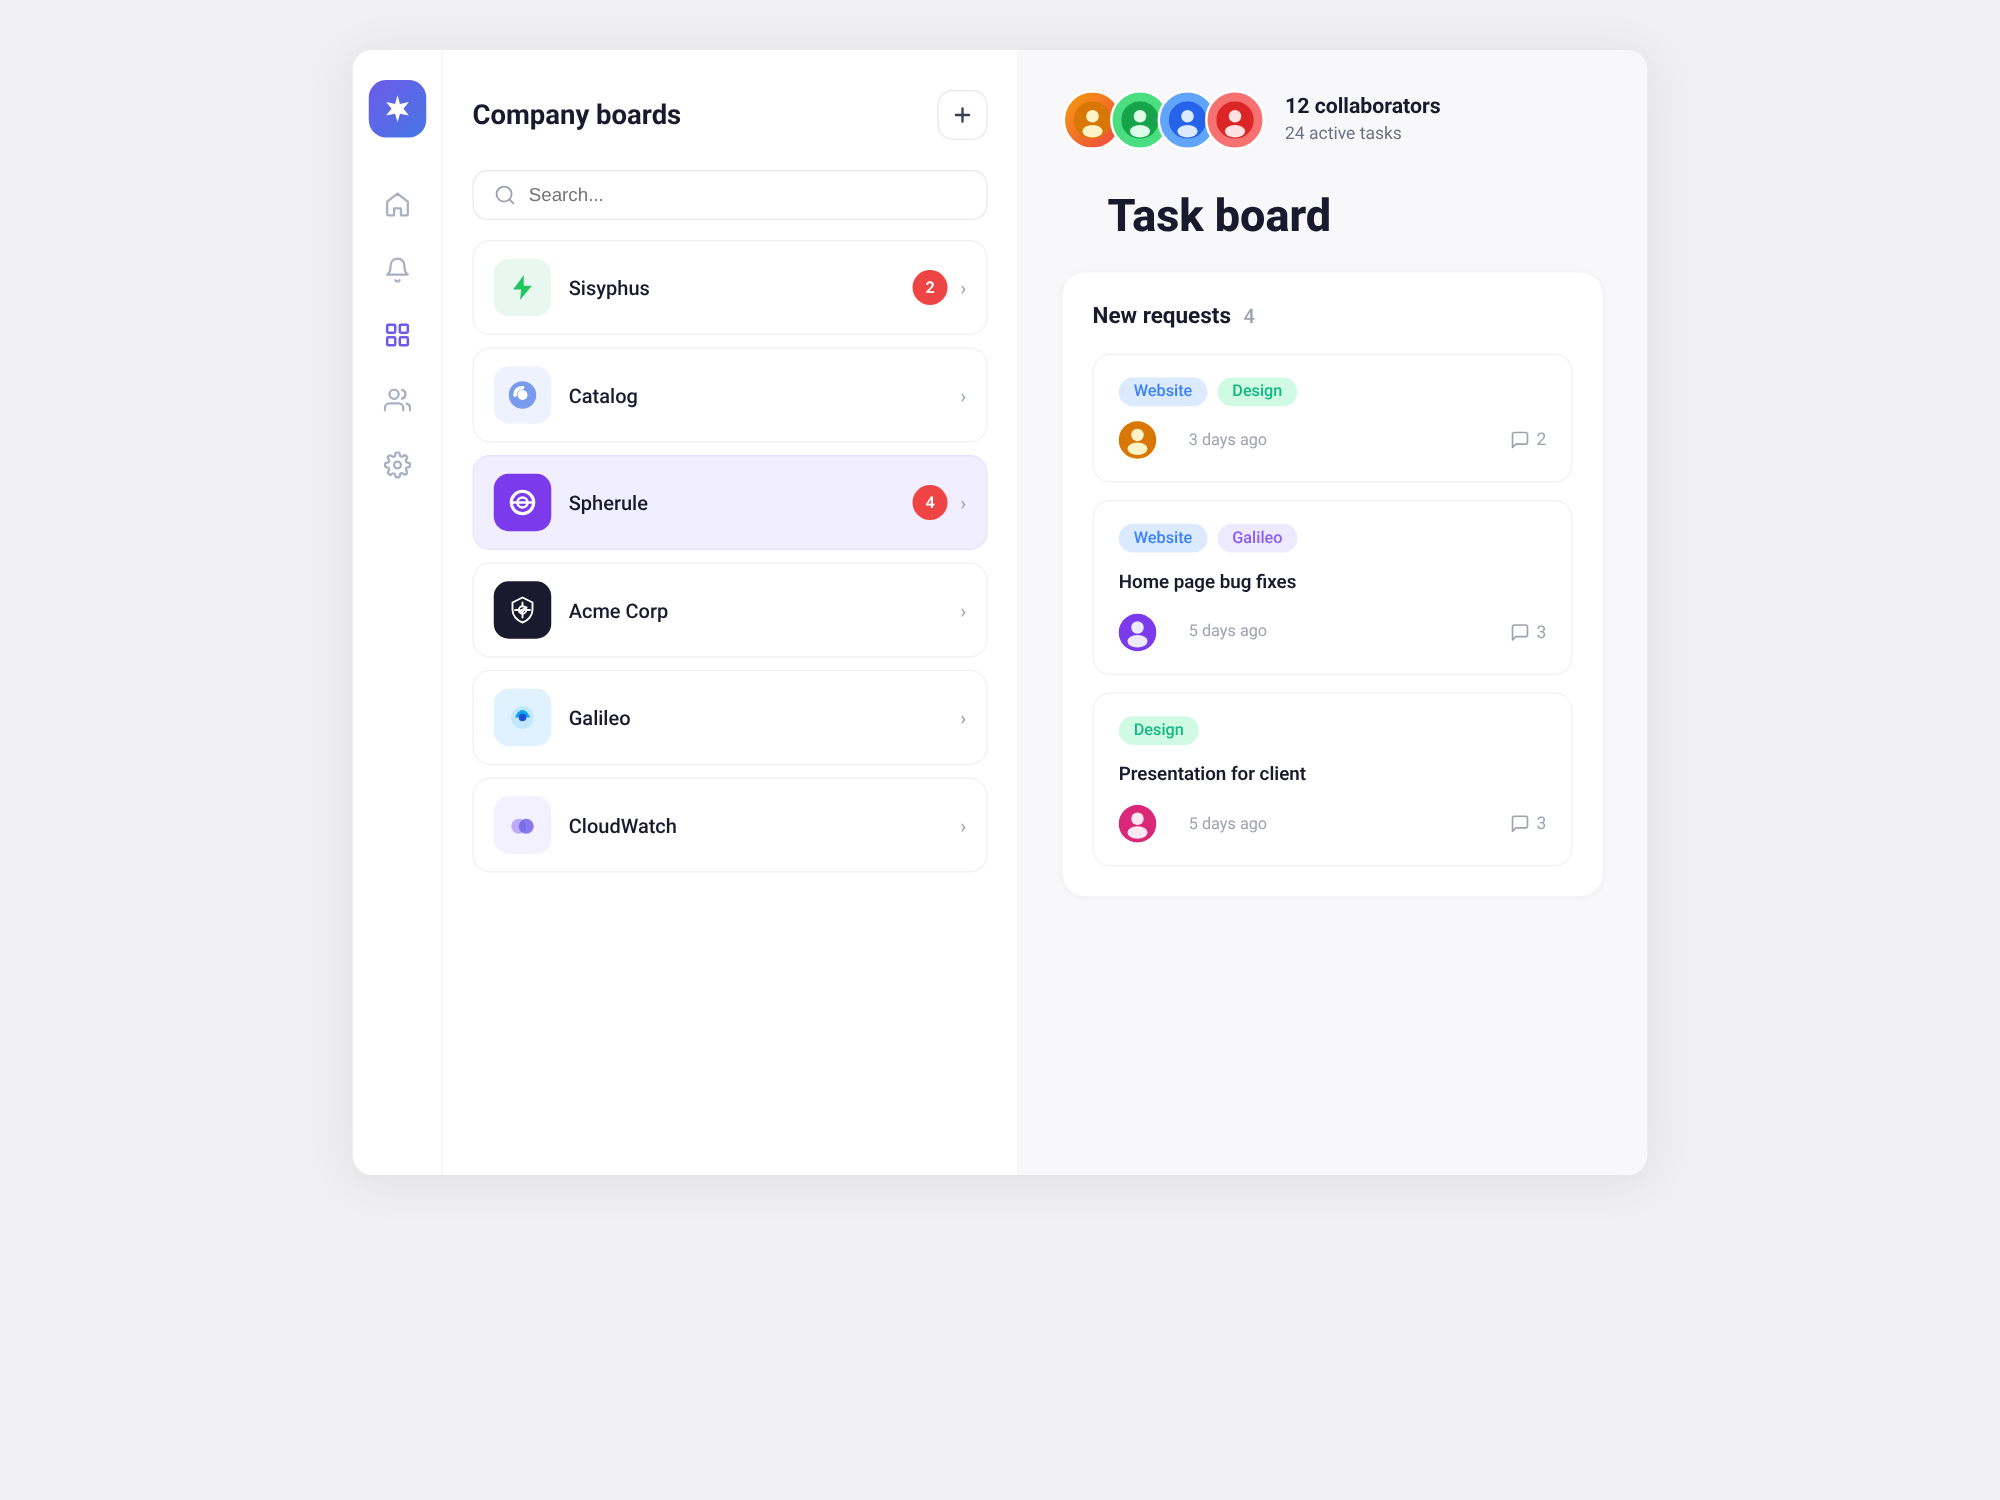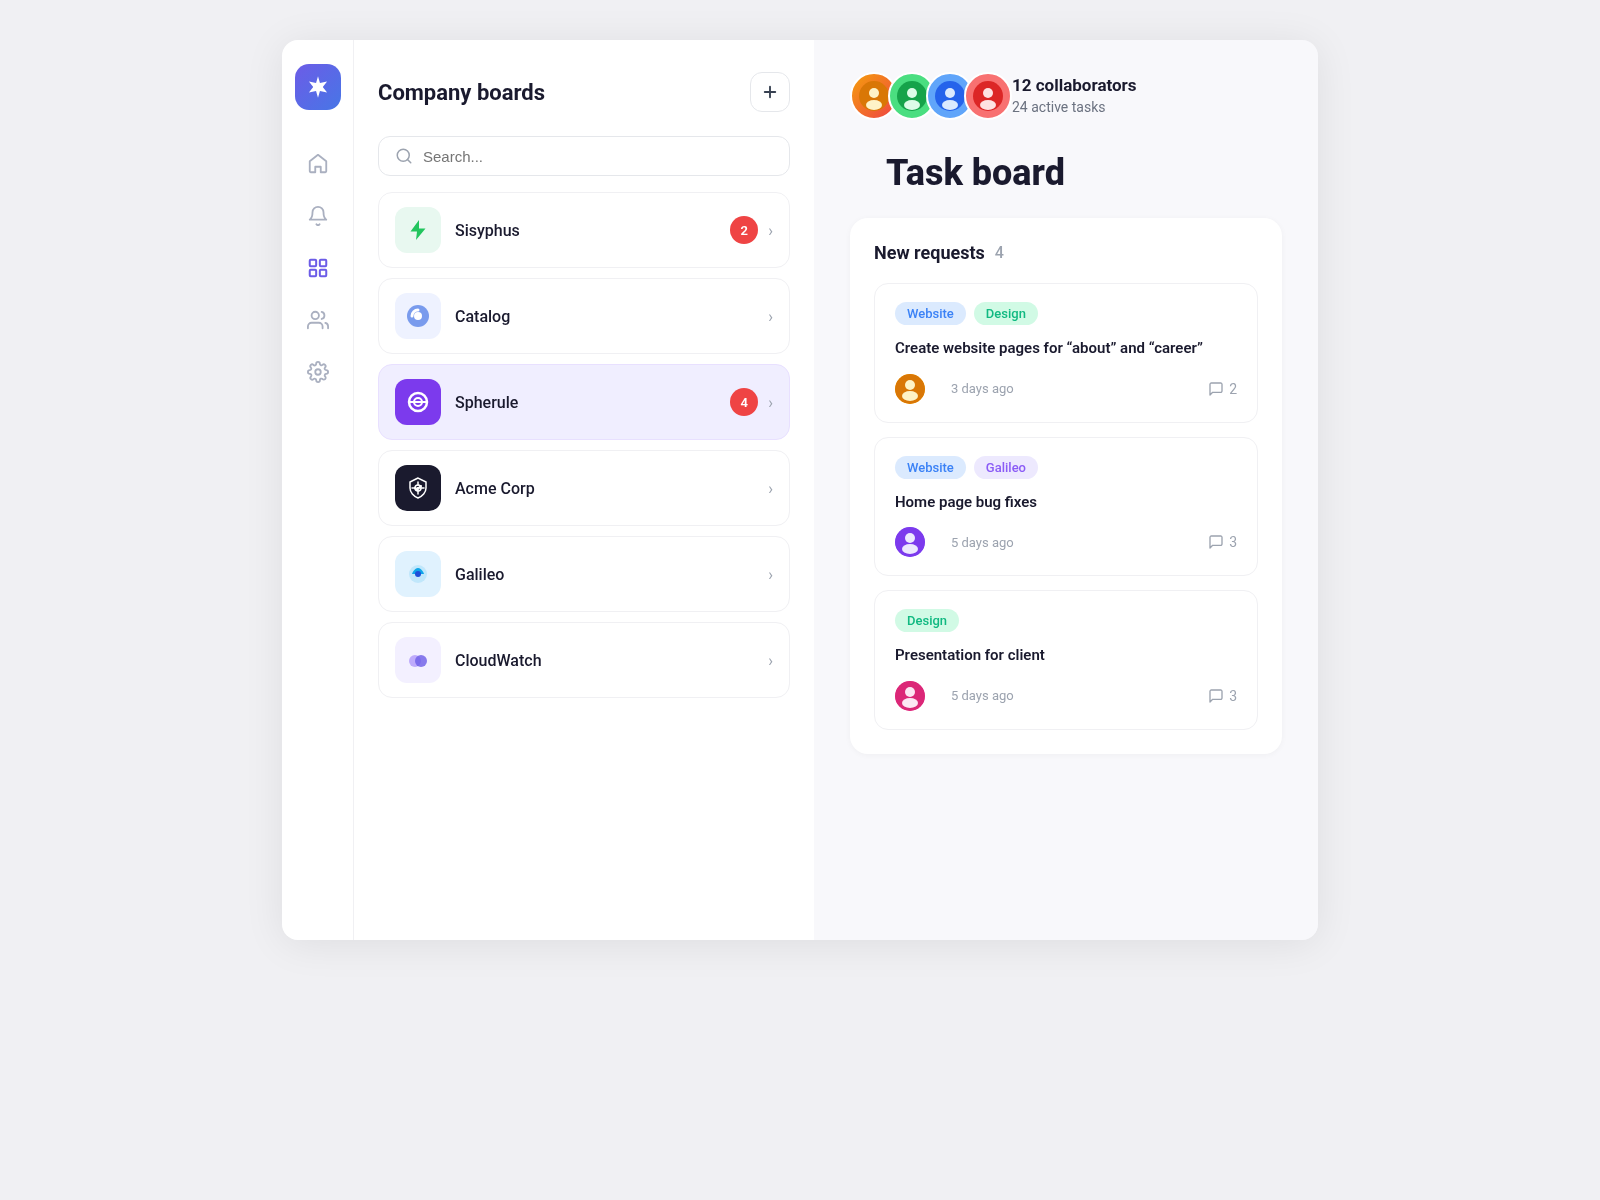--- a/index.html
+++ b/index.html
@@ -183,20 +183,21 @@
     
     .main-panel {
       flex: 1;
       padding: 32px 36px;
       background: #f8f8fb;
       overflow-y: auto;
     }
     .collaborators-row {
       display: flex;
       align-items: center;
+      gap: 16px;
       margin-bottom: 32px;
     }
     .avatar-stack {
       display: flex;
       align-items: center;
     }
     .avatar {
       width: 48px;
       height: 48px;
       border-radius: 50%;
@@ -521,21 +522,20 @@
       <div class="task-section-header">
         <span class="section-title">New requests</span>
         <span class="section-count">4</span>
       </div>
 
       <div class="task-card">
         <div class="task-tags">
           <span class="tag tag-website">Website</span>
           <span class="tag tag-design">Design</span>
         </div>
-        <p class="task-title">Create website pages for “about” and “career”</p>
         <div class="task-footer">
           <div class="task-meta">
             <div class="task-avatar" style="background:#f59e0b;">
               <svg width="30" height="30" viewBox="0 0 30 30" fill="none">
                 <circle cx="15" cy="15" r="15" fill="#d97706"></circle>
                 <circle cx="15" cy="11" r="5" fill="#fef3c7"></circle>
                 <ellipse cx="15" cy="22" rx="8" ry="5" fill="#fef3c7"></ellipse>
               </svg>
             </div>
             <span class="task-time">3 days ago</span>

